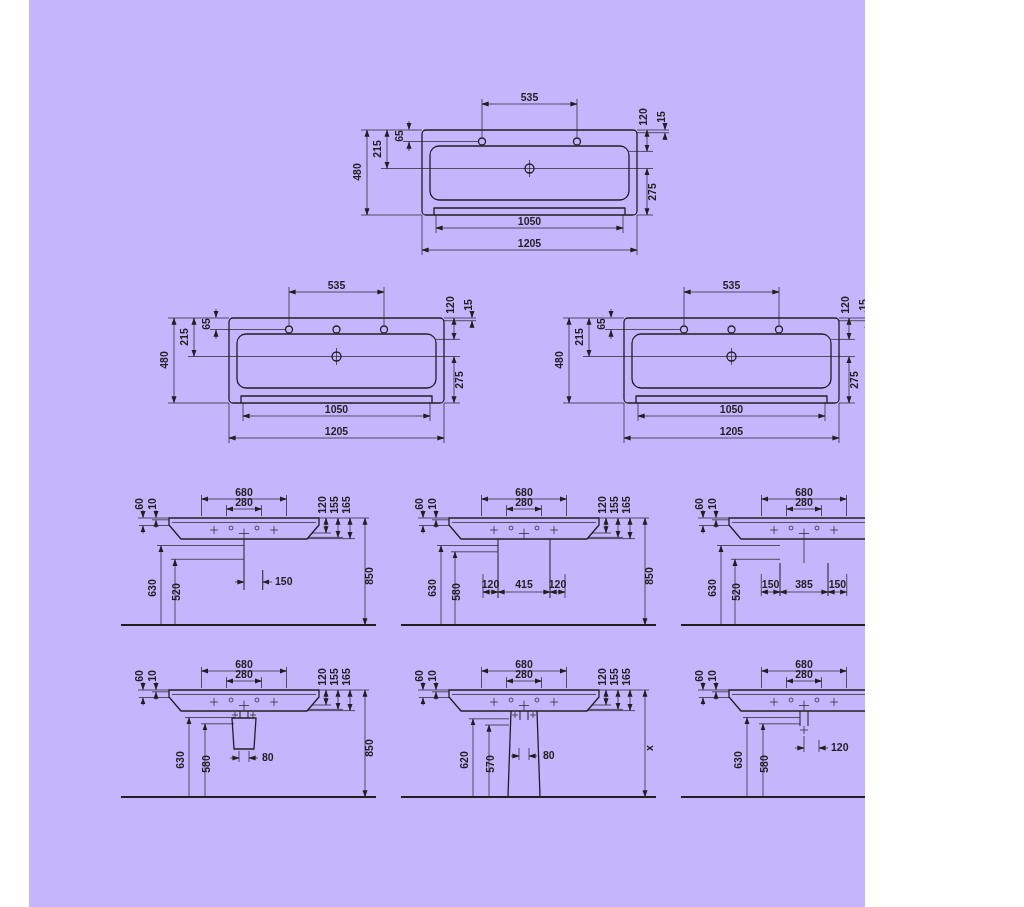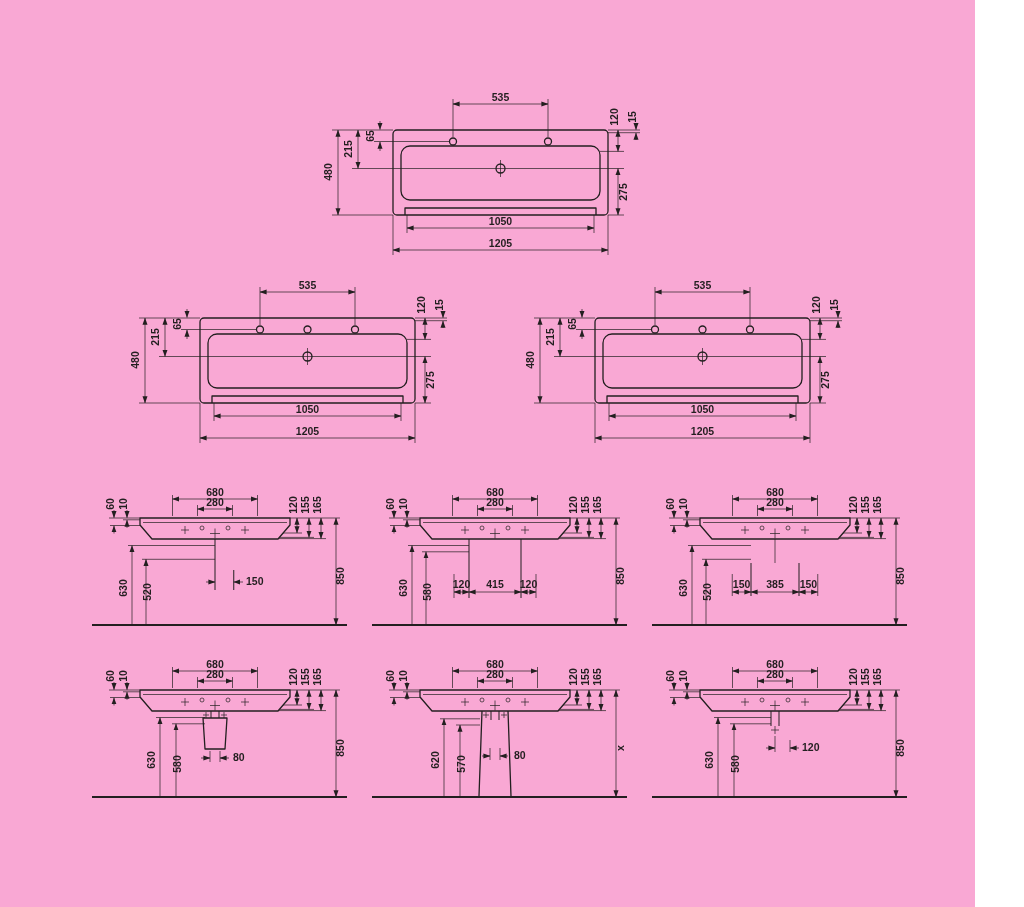--- a/index.html
+++ b/index.html
@@ -1,16 +1,16 @@
 <!DOCTYPE html>
 <html><head>
 <meta charset="utf-8">
 <style>
   html,body{margin:0;padding:0;background:#ffffff;}
-  #canvas{position:relative;width:975px;height:907px;background:#f9a8d4;overflow:hidden;}
+  #canvas{position:relative;width:836px;height:907px;background:#c4b5fd;overflow:hidden;margin-left:29px;}
   svg{position:absolute;left:0;top:0;}
   .o{fill:none;stroke:#231f20;stroke-width:1.3;stroke-linejoin:round;}
   .d{fill:none;stroke:#231f20;stroke-width:0.7;}
   .p{fill:none;stroke:#231f20;stroke-width:1;}
   .f{fill:none;stroke:#231f20;stroke-width:1.8;}
   .t{font-family:"Liberation Sans",sans-serif;font-weight:bold;font-size:10.5px;fill:#231f20;text-anchor:middle;}
   .ta{text-anchor:start;}
 </style>
 </head>
 <body>

